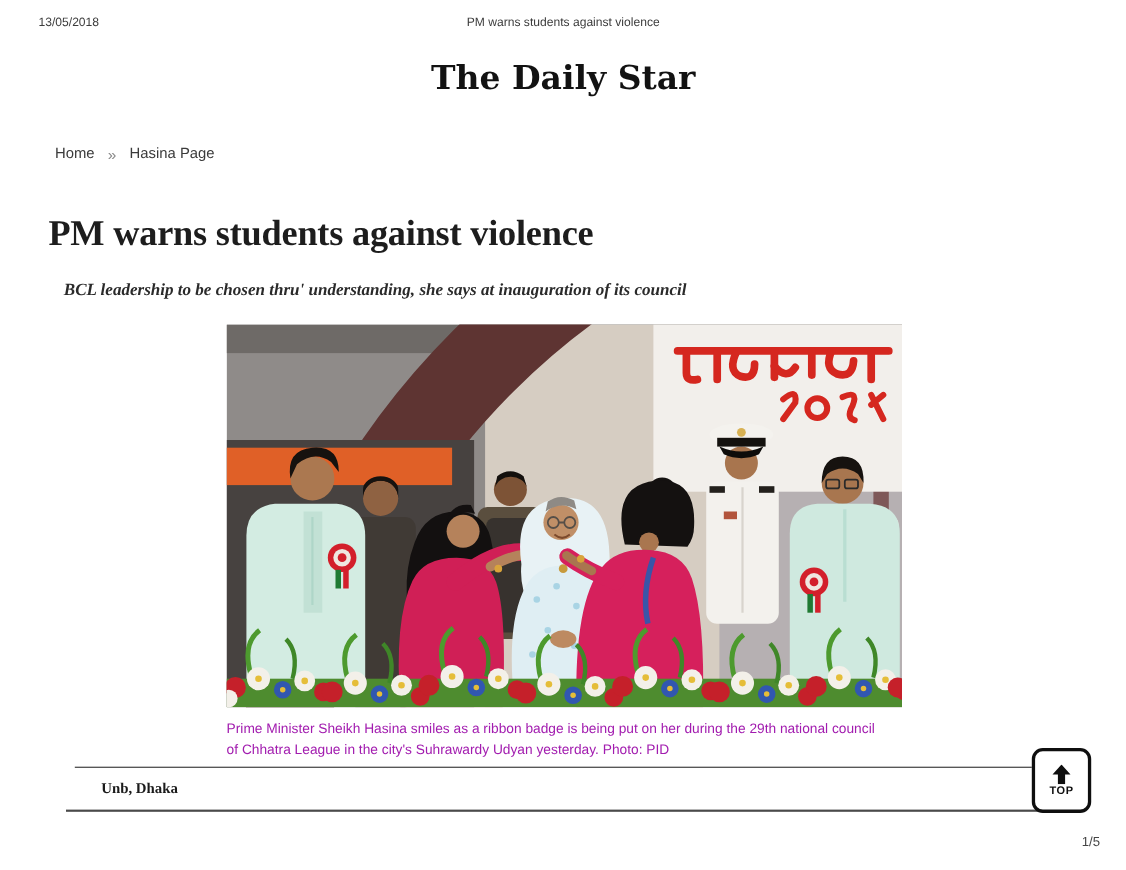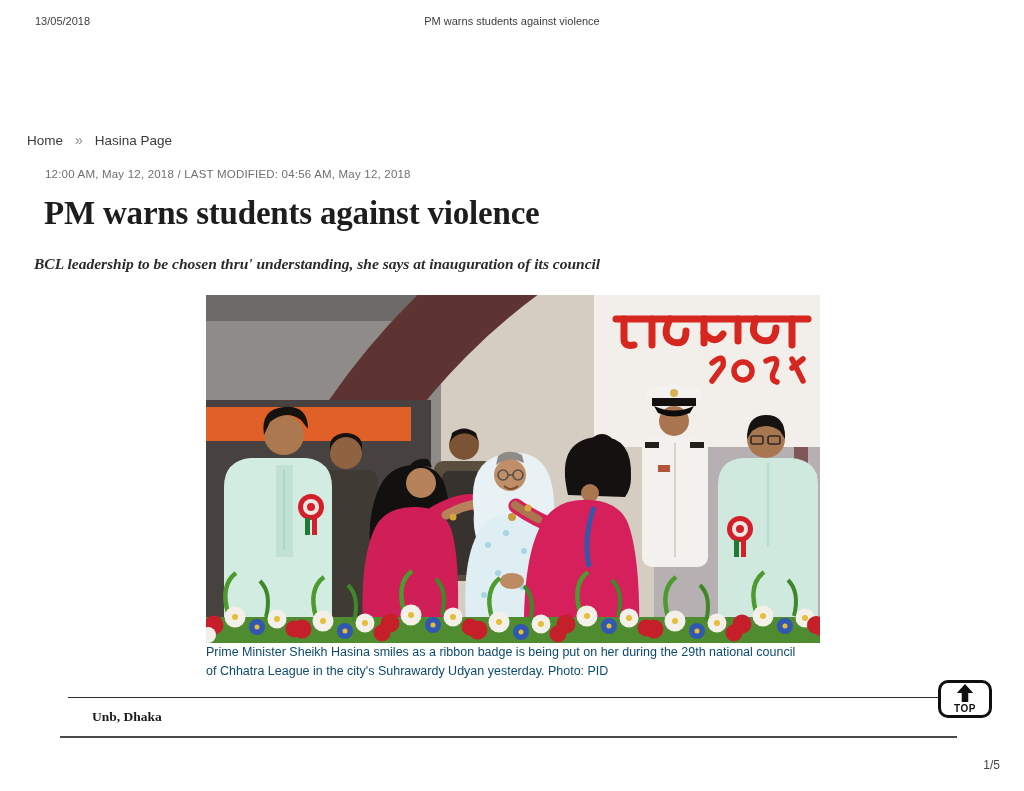--- a/index.html
+++ b/index.html
@@ -27,66 +27,67 @@
   }
   .masthead .logo-text {
     font-family: "DejaVu Serif", serif;
     font-weight: 700;
     font-size: 30px;
     color: #121212;
     letter-spacing: 0px;
     cursor: pointer;
   }
   .breadcrumb {
-    position: absolute; left: 27px; top: 132px;
-    display: flex; align-items: center; gap: 12px;
+    position: absolute; left: 50px; top: 132px;
+    display: flex; align-items: flex-start; gap: 12px;
     font-size: 13.5px; color: #3b3b3b;
   }
   .breadcrumb a { color: #3b3b3b; text-decoration: none; cursor: pointer; }
   .breadcrumb .sep { color: #8a8a8a; font-size: 14px; }
   .timestamp {
     position: absolute; left: 45px; top: 168px;
     font-size: 11.5px; color: #6f6f6f; letter-spacing: .2px;
   }
   .headline {
     position: absolute; left: 44px; top: 195px;
     font-family: "Liberation Serif", serif;
     font-weight: 700; font-size: 33px; color: #1d1d1d;
     letter-spacing: -0.2px;
   }
   .subheadline {
-    position: absolute; left: 34px; top: 255px;
+    position: absolute; left: 58px; top: 255px;
     font-family: "Liberation Serif", serif;
     font-style: italic; font-weight: 700;
     font-size: 15.5px; color: #2a2a2a;
   }
   figure.article-photo {
     position: absolute; left: 206px; top: 295px; width: 614px;
   }
   figure.article-photo svg.photo-illustration { display: block; width: 614px; height: 348px; }
   figcaption.photo-caption {
-    font-size: 12.5px; color: #0c4a6e; line-height: 1.55;
+    margin-top: 10px;
+    font-size: 12.5px; color: #a21caf; line-height: 1.55;
     width: 600px;
   }
   .rule-top {
     position: absolute; left: 68px; top: 697px; width: 870px;
     border-top: 1.6px solid #2e2e2e;
   }
   .byline {
     position: absolute; left: 68px; top: 709px;
     font-family: "Liberation Serif", serif;
     font-weight: 700; font-size: 13.5px; color: #1b1b1b; margin-left: 24px;
   }
   .rule-bottom {
     position: absolute; left: 60px; top: 736px; width: 897px;
     border-top: 2px solid #4a4a4a;
   }
   .top-button {
     position: absolute; left: 938px; top: 680px;
-    width: 54px; height: 38px;
+    width: 54px; height: 59px;
     background: #ffffff;
     border: 3px solid #0f0f0f;
     border-radius: 10px;
     display: flex; flex-direction: column; align-items: center; justify-content: center;
     gap: 1px; cursor: pointer;
   }
   .top-button .arrow-up-icon { width: 20px; height: 18px; }
   .top-button .top-label {
     font-size: 10px; font-weight: 700; color: #0f0f0f; letter-spacing: .5px;
   }
@@ -100,28 +101,30 @@
   }
 </style>
 </head>
 <body>
 
 <div class="page">
 
   <div class="print-date">13/05/2018</div>
   <div class="print-doc-title">PM warns students against violence</div>
 
+  <div class="masthead">
+    <span class="logo-text">The Daily Star</span>
+  </div>
 
   <nav class="breadcrumb">
     <a>Home</a>
     <span class="sep">»</span>
     <a>Hasina Page</a>
   </nav>
 
-  <div class="timestamp">12:00 AM, May 12, 2018 / LAST MODIFIED: 04:56 AM, May 12, 2018</div>
 
   <h1 class="headline">PM warns students against violence</h1>
   <h2 class="subheadline">BCL leadership to be chosen thru' understanding, she says at inauguration of its council</h2>
 
   <figure class="article-photo">
     <svg class="photo-illustration" viewBox="0 0 614 348" role="img" aria-label="Prime Minister Sheikh Hasina smiles as a ribbon badge is being put on her during the 29th national council of Chhatra League in the city's Suhrawardy Udyan yesterday. Photo: PID">
       <defs>
         <g id="flower-cluster">
           <path d="M14,18 q-8,-28 8,-40" stroke="#4d9a2e" stroke-width="4.5" fill="none"></path>
           <path d="M52,22 q6,-24 -6,-36" stroke="#3f8728" stroke-width="4" fill="none"></path>

